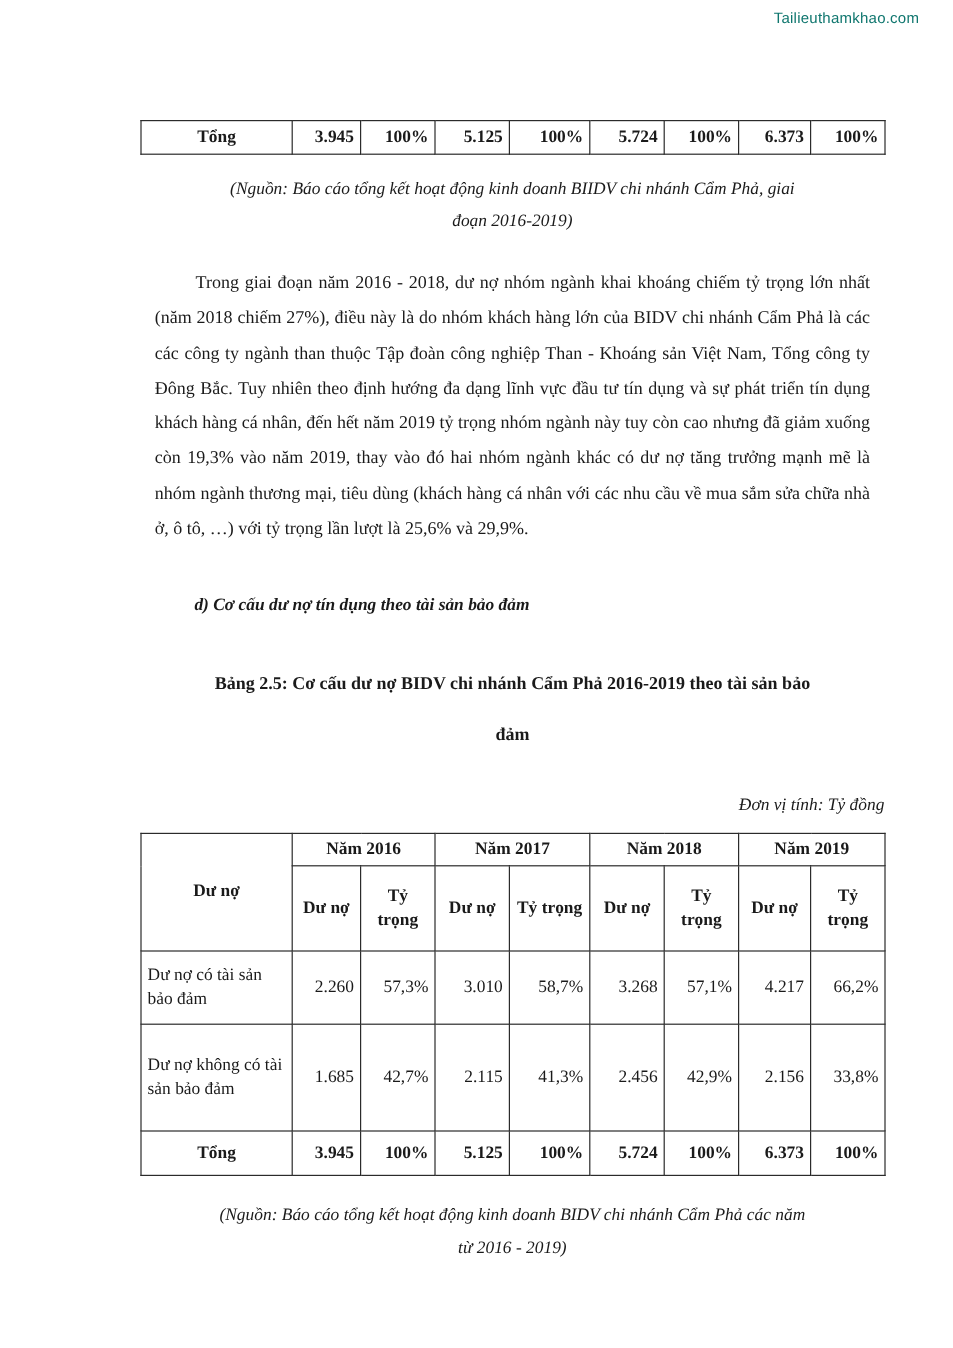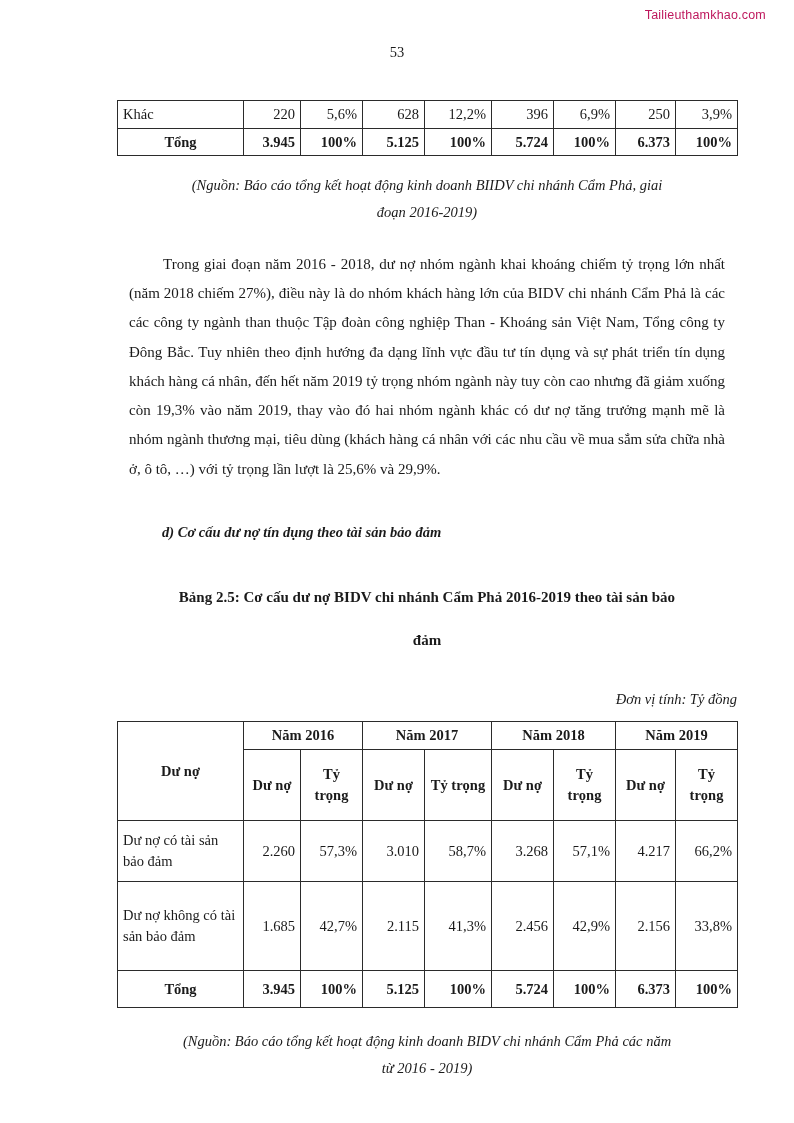--- a/index.html
+++ b/index.html
@@ -22,21 +22,21 @@
     width: 794px;
     height: 1123px;
   }
 
   .watermark {
     position: absolute;
     top: 8px;
     right: 28px;
     font-family: "Liberation Sans", sans-serif;
     font-size: 12.5px;
-    color: #be185d;
+    color: #0f766e;
     letter-spacing: 0.2px;
     white-space: nowrap;
   }
 
   .page-number {
     position: absolute;
     top: 44px;
     left: 0;
     width: 794px;
     text-align: center;
@@ -118,48 +118,36 @@
   .sp-16 { height: 16px; }
   .sp-20 { height: 20px; }
 </style>
 </head>
 <body>
 
 <div class="page">
 
   <div class="watermark">Tailieuthamkhao.com</div>
 
-  <div class="page-number">53</div>
 
   <div class="content">
 
     <table class="doc-table top-fragment">
       <colgroup>
         <col style="width:126px">
         <col style="width:57px">
           <col style="width:62px">
         <col style="width:62px">
           <col style="width:67px">
         <col style="width:62px">
           <col style="width:62px">
         <col style="width:60px">
           <col style="width:62px">
       </colgroup>
       <tbody>
-        <tr>
-          <td class="c-left">Khác</td>
-          <td class="c-right">220</td>
-          <td class="c-right">5,6%</td>
-          <td class="c-right">628</td>
-          <td class="c-right">12,2%</td>
-          <td class="c-right">396</td>
-          <td class="c-right">6,9%</td>
-          <td class="c-right">250</td>
-          <td class="c-right">3,9%</td>
-        </tr>
         <tr>
           <td class="c-center bold">Tổng</td>
           <td class="c-right bold">3.945</td>
           <td class="c-right bold">100%</td>
           <td class="c-right bold">5.125</td>
           <td class="c-right bold">100%</td>
           <td class="c-right bold">5.724</td>
           <td class="c-right bold">100%</td>
           <td class="c-right bold">6.373</td>
           <td class="c-right bold">100%</td>

